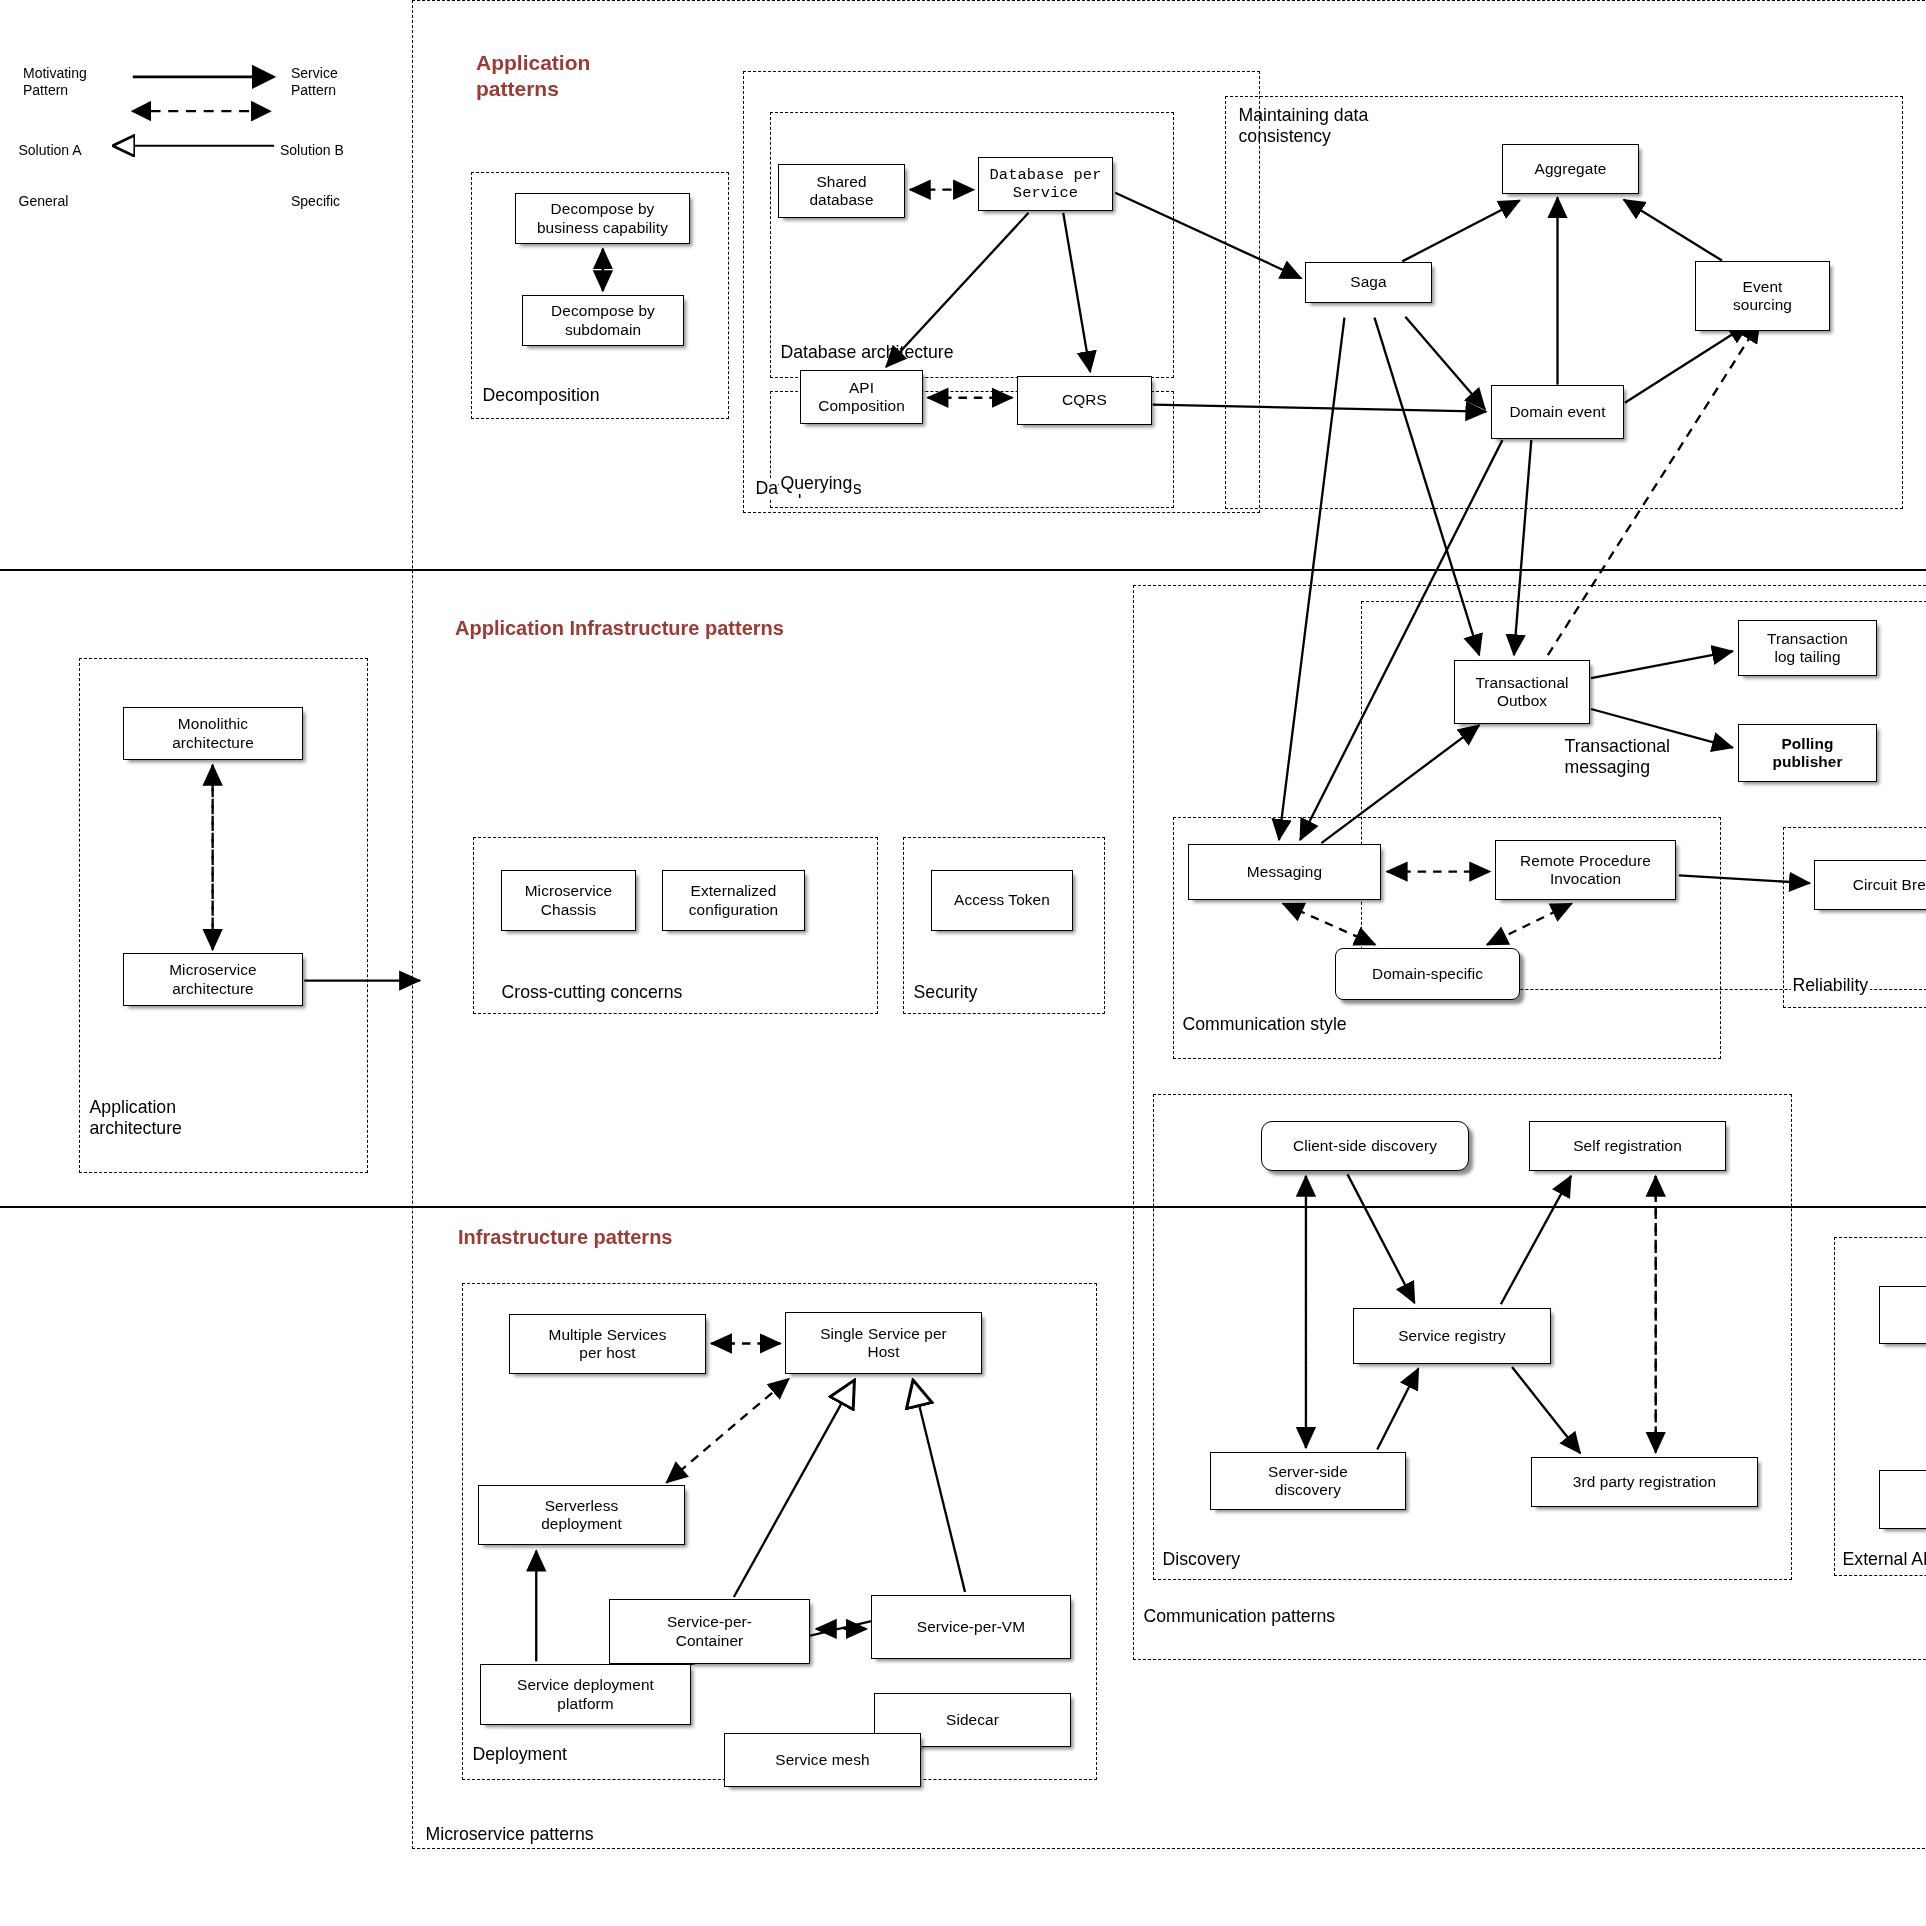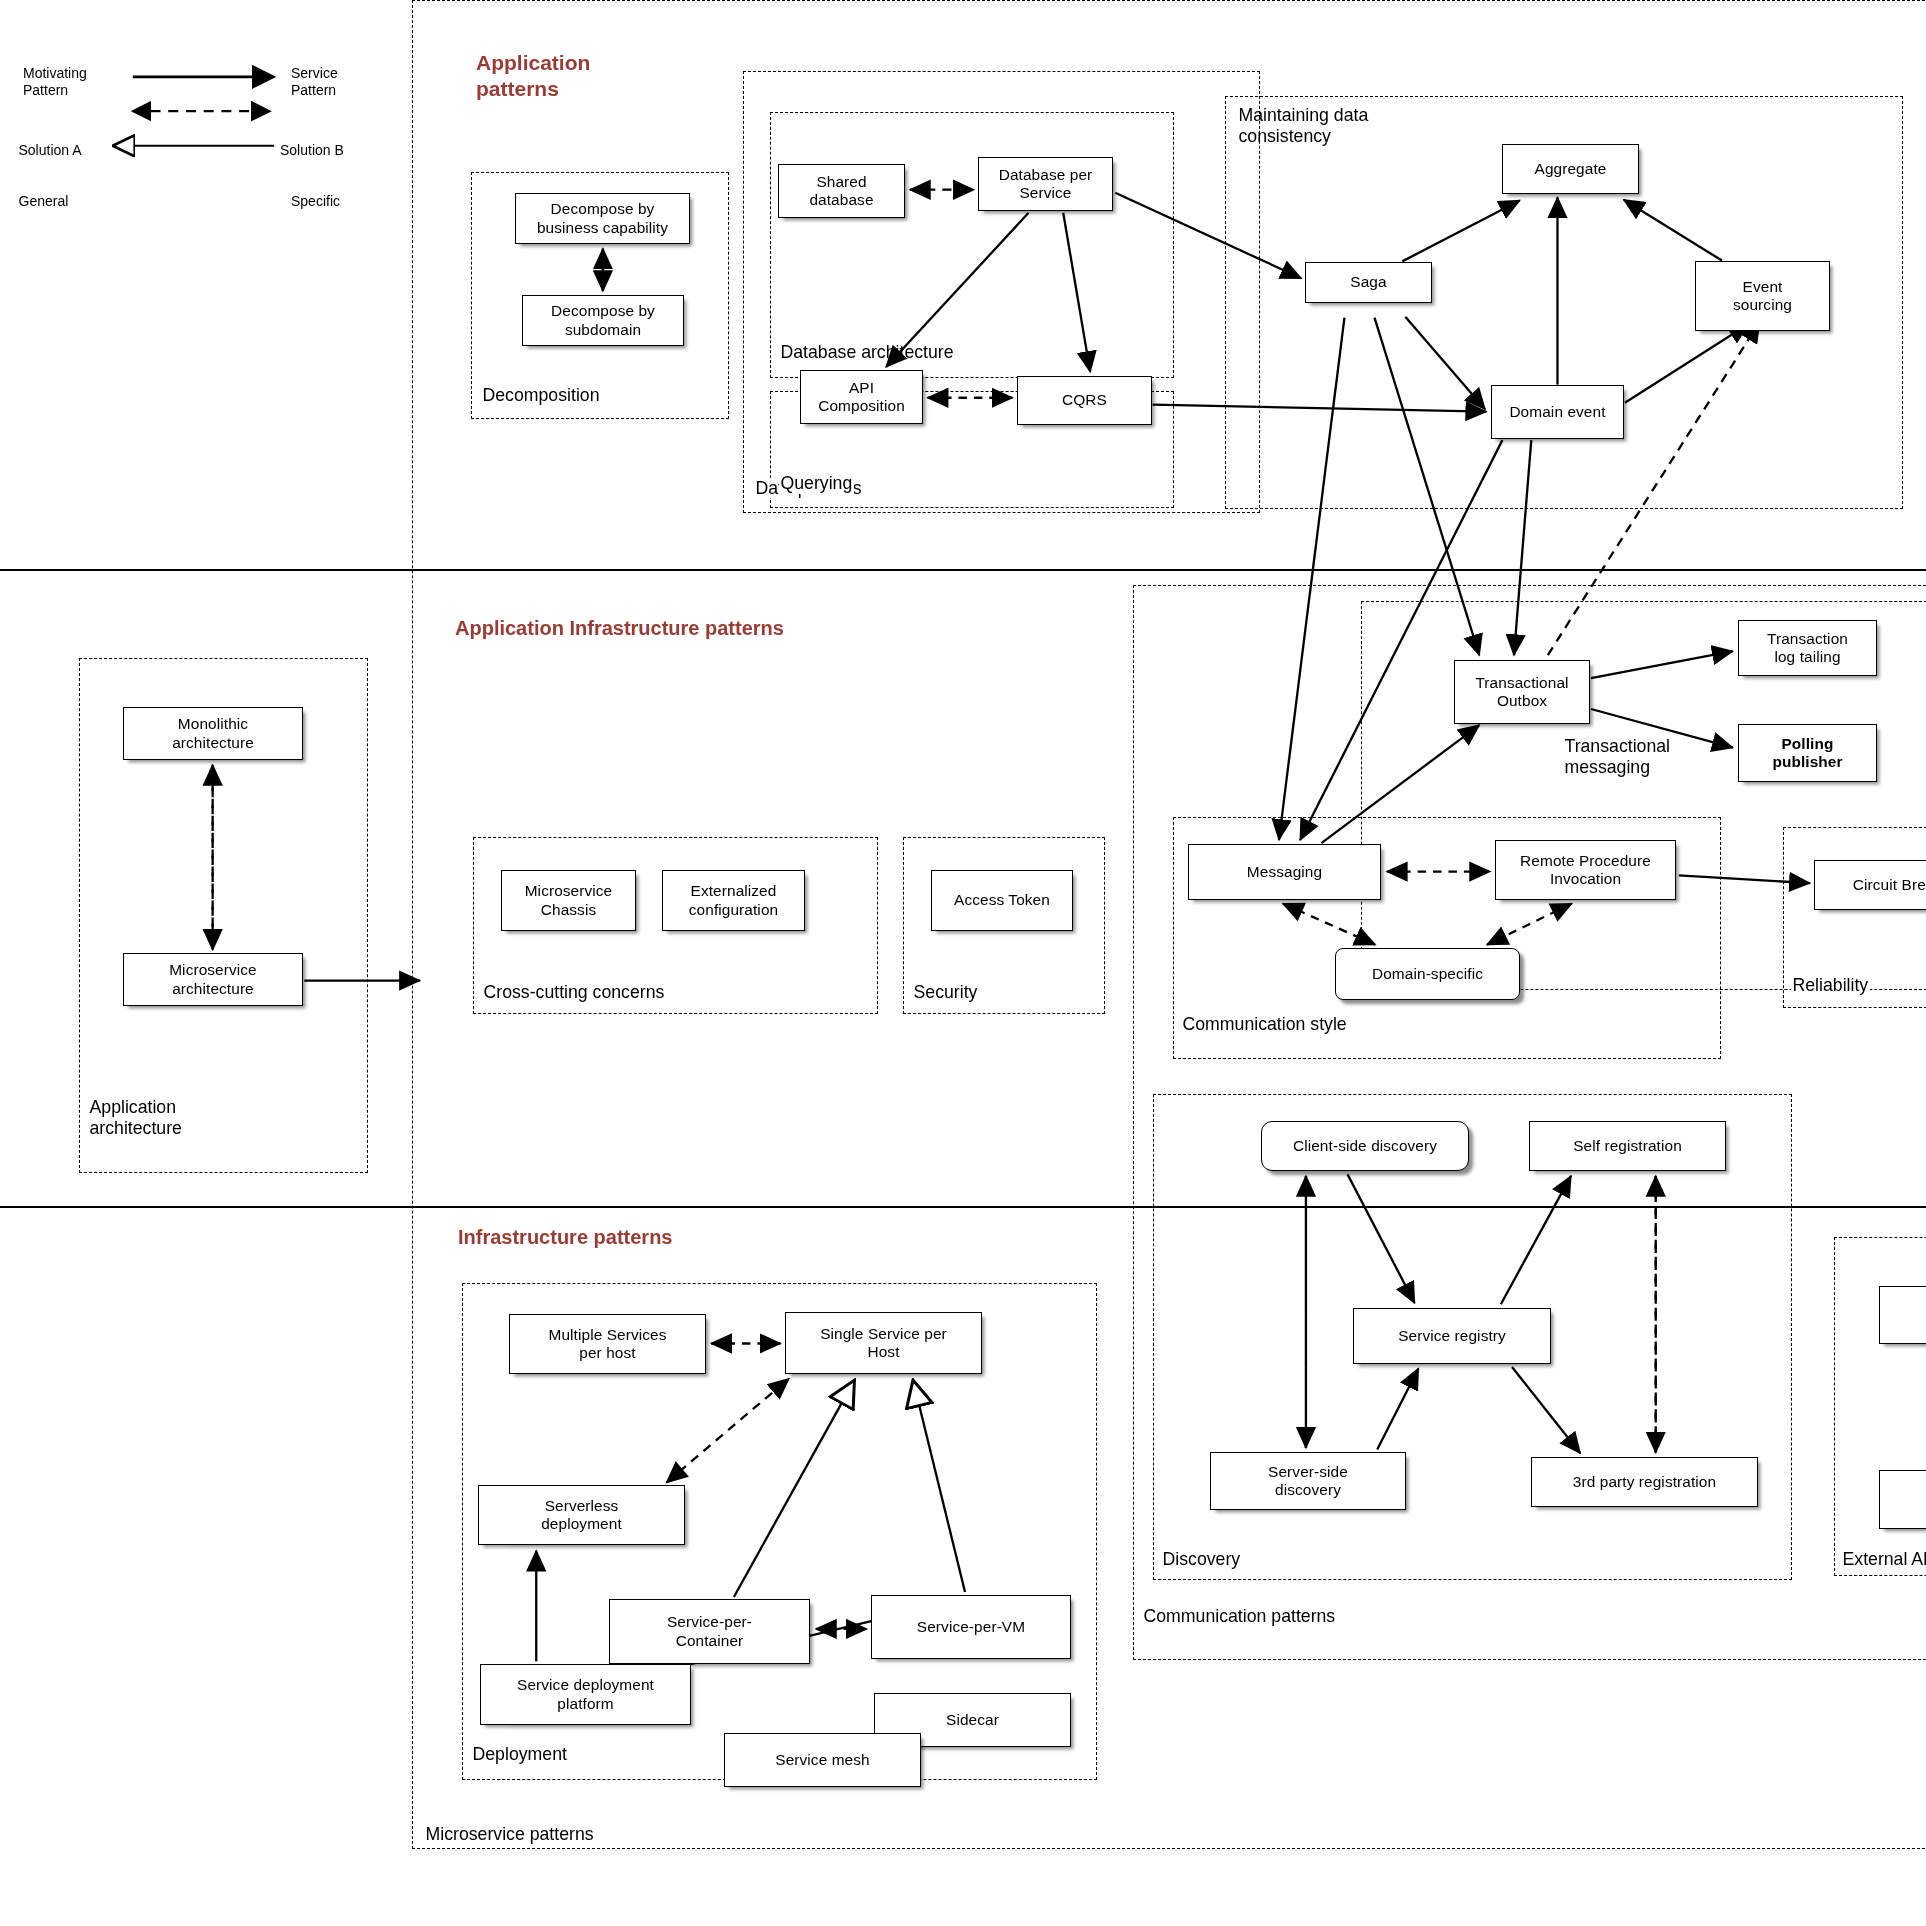--- a/index.html
+++ b/index.html
@@ -103,21 +103,21 @@
   <div class="grp-label" style="left:754px;top:478px;">Data patterns</div>
 
   <div class="grp" style="left:770px;top:112px;width:404px;height:266px;"></div>
   <div class="grp-label" style="left:779px;top:342px;">Database architecture</div>
 
   <div class="pbox" style="left:778px;top:164px;width:127px;height:54px;">
     <span style="white-space:pre-line;">Shared
 database</span>
   </div>
   <div class="pbox" style="left:978px;top:157px;width:135px;height:54px;">
-    <span style="white-space:pre-line;">Database per
+    <span style="white-space:pre-line;font-family:Liberation Mono, monospace;">Database per
 Service</span>
   </div>
 
   <div class="grp" style="left:770px;top:391px;width:404px;height:117px;"></div>
   <div class="grp-label" style="left:779px;top:473px;">Querying</div>
 
   <div class="pbox" style="left:800px;top:370px;width:123px;height:54px;">
     <span style="white-space:pre-line;">API
 Composition</span>
   </div>
@@ -150,21 +150,21 @@
   <div class="pbox" style="left:123px;top:707px;width:180px;height:53px;">
     <span style="white-space:pre-line;">Monolithic
 architecture</span>
   </div>
   <div class="pbox" style="left:123px;top:953px;width:180px;height:53px;">
     <span style="white-space:pre-line;">Microservice
 architecture</span>
   </div>
 
   <div class="grp" style="left:473px;top:837px;width:405px;height:177px;"></div>
-  <div class="grp-label" style="left:482px;top:982px;">Cross-cutting concerns</div>
+  <div class="grp-label" style="left:500px;top:982px;">Cross-cutting concerns</div>
 
   <div class="pbox" style="left:501px;top:870px;width:135px;height:61px;">
     <span style="white-space:pre-line;">Microservice
 Chassis</span>
   </div>
   <div class="pbox" style="left:662px;top:870px;width:143px;height:61px;">
     <span style="white-space:pre-line;">Externalized
 configuration</span>
   </div>
 

